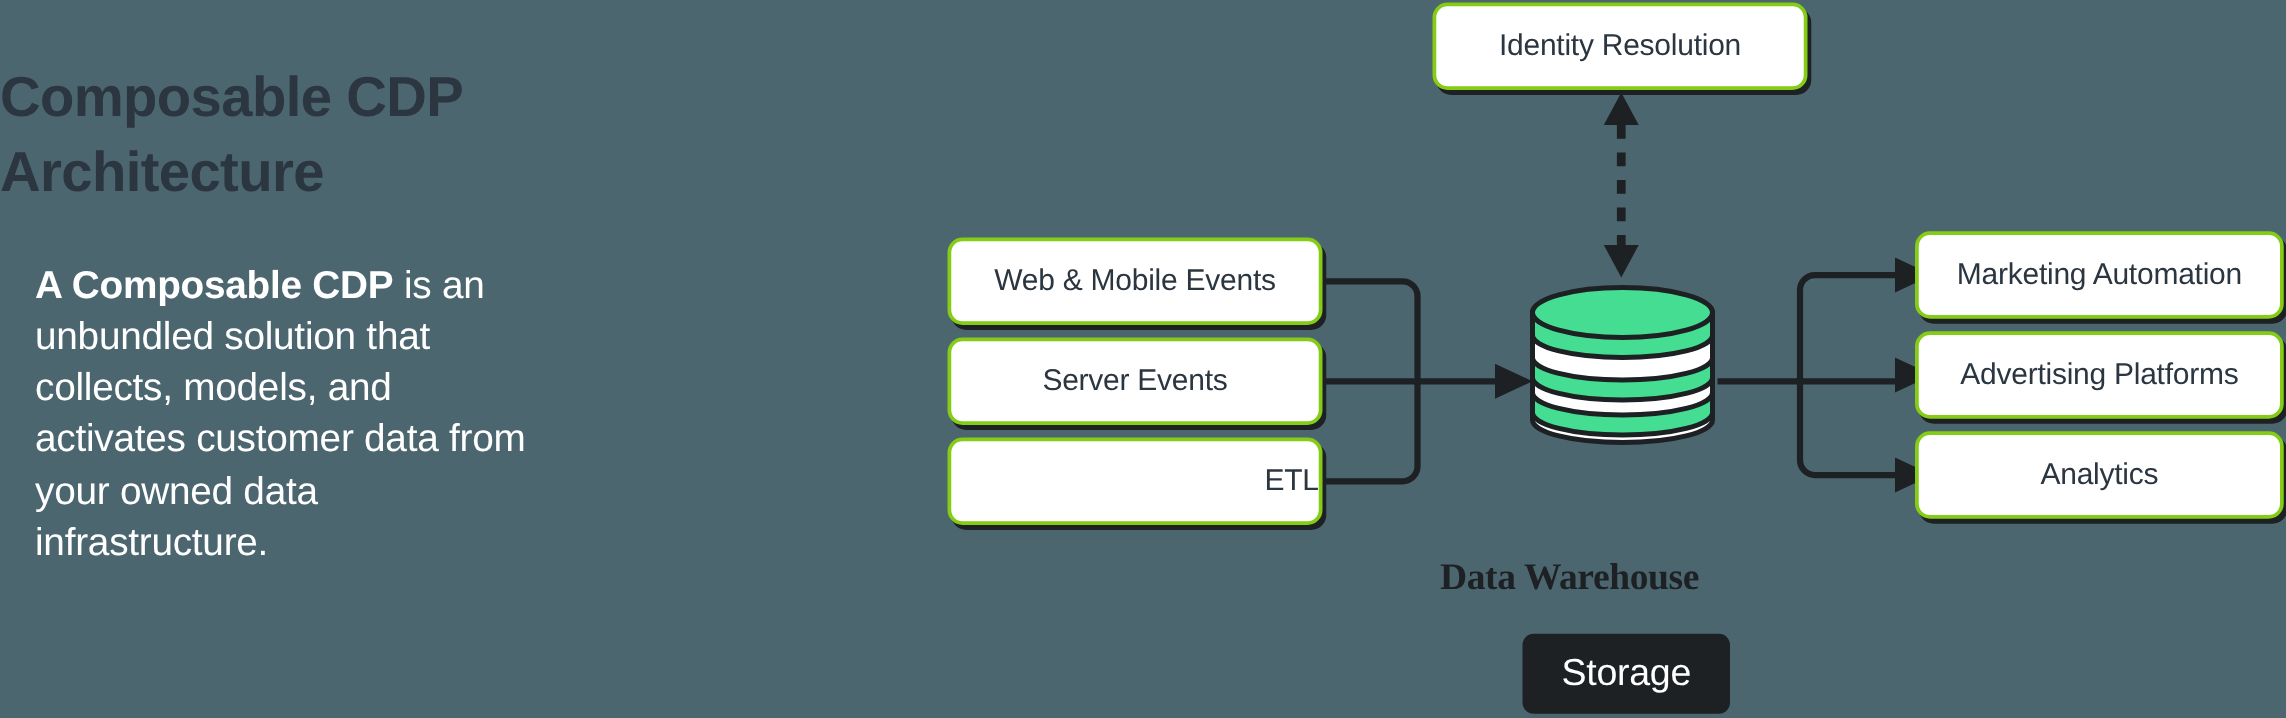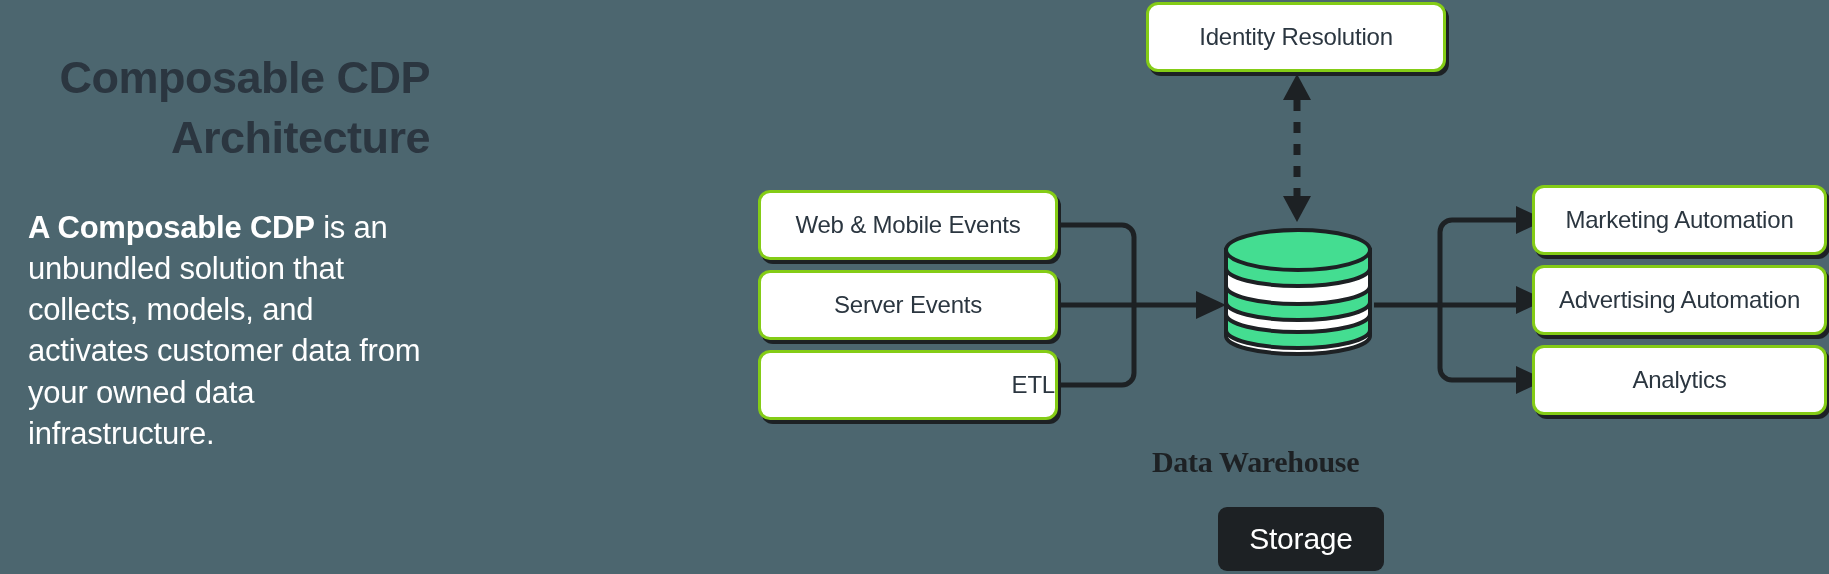--- a/index.html
+++ b/index.html
@@ -28,21 +28,20 @@
     width: 430px;
   }
   .headline {
     font-size: 45px;
     font-weight: bold;
     line-height: 1.33;
     color: #2b3640;
     letter-spacing: -0.5px;
     margin: 0;
     white-space: pre-line;
-    text-align: right;
   }
   .body-copy {
     margin: 0;
     padding-top: 39px;
     font-size: 31px;
     line-height: 1.33;
     color: #ffffff;
     letter-spacing: -0.2px;
     padding-left: 28px;
   }
@@ -207,19 +206,19 @@
 
   <div class="dw-label">Data Warehouse</div>
   <div id="storage-badge">
     <span>Storage</span>
   </div>
 
   <div class="node" id="node-marketing">
     <span>Marketing Automation</span>
   </div>
   <div class="node" id="node-ads">
-    <span>Advertising Automation</span>
+    <span>Advertising Platforms</span>
   </div>
   <div class="node" id="node-analytics">
     <span>Analytics</span>
   </div>
 
 </div>
 
 </body></html>

